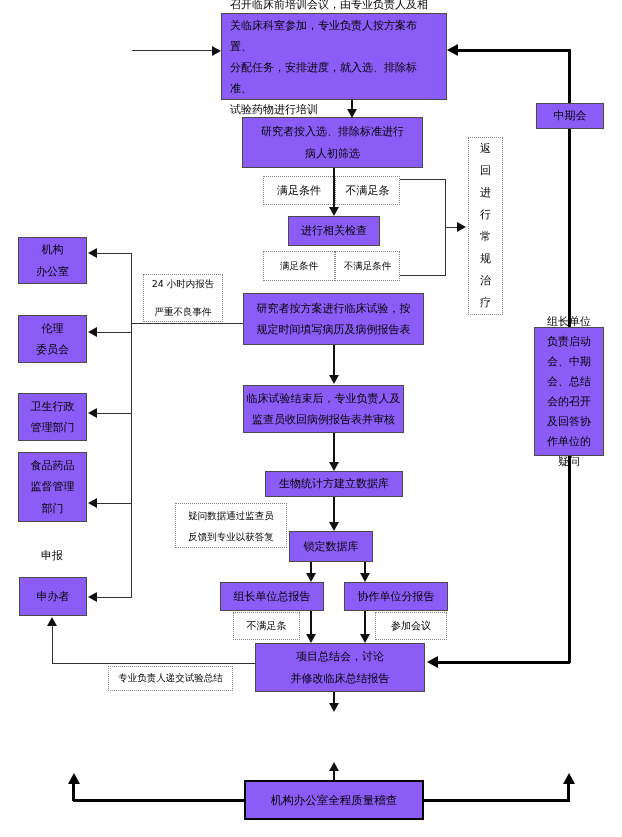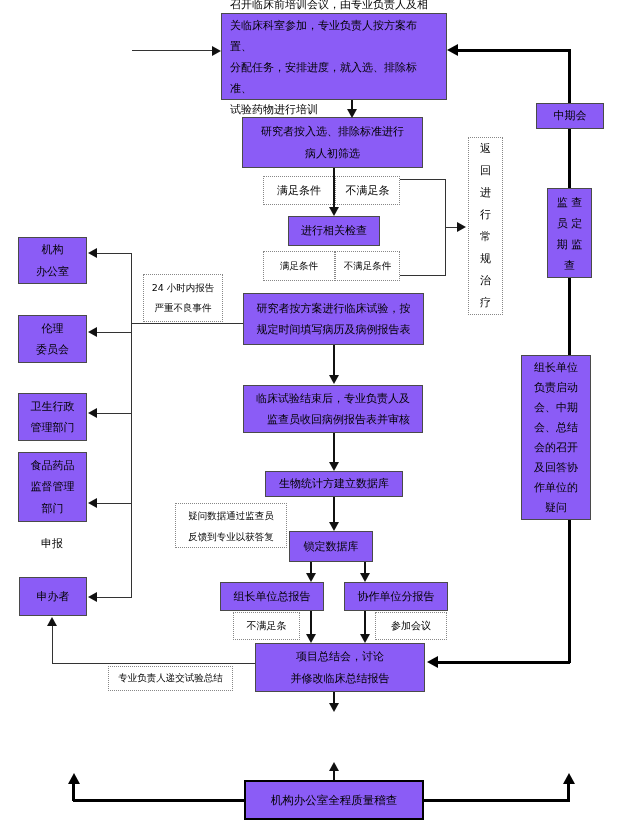--- a/index.html
+++ b/index.html
@@ -100,21 +100,21 @@
   <div class="ah down" style="left:329px;top:703px;"></div>
 
   <div class="flow" style="left:333px;top:770px;width:2px;height:10px;"></div>
   <div class="ah up" style="left:329px;top:762px;"></div>
 
   <div class="dashed" style="left:263px;top:176px;width:72px;height:29px;"><span>满足条件</span></div>
   <div class="dashed" style="left:335px;top:176px;width:65px;height:29px;"><span>不满足条</span></div>
   <div class="dashed small" style="left:263px;top:251px;width:72px;height:30px;"><span>满足条件</span></div>
   <div class="dashed small" style="left:335px;top:251px;width:65px;height:30px;"><span>不满足条件</span></div>
 
-  <div class="dashed small" style="left:143px;top:274px;width:80px;height:48px;line-height:20px;"><span>24 小时内报告
+  <div class="dashed small" style="left:143px;top:274px;width:80px;height:48px;line-height:28px;"><span>24 小时内报告
 严重不良事件</span></div>
 
   <div class="dashed small" style="left:175px;top:503px;width:112px;height:45px;line-height:21px;"><span>疑问数据通过监查员
 反馈到专业以获答复</span></div>
 
   <div class="dashed f10" style="left:233px;top:612px;width:67px;height:28px;"><span>不满足条</span></div>
   <div class="dashed f10" style="left:375px;top:612px;width:72px;height:28px;"><span>参加会议</span></div>
 
   <div class="dashed small" style="left:108px;top:666px;width:125px;height:25px;"><span>专业负责人递交试验总结</span></div>
 
@@ -134,21 +134,21 @@
 试验药物进行培训</span></div>
 
   <div class="box" style="left:242px;top:117px;width:181px;height:51px;"><span>研究者按入选、排除标准进行
 病人初筛选</span></div>
 
   <div class="box" style="left:288px;top:216px;width:92px;height:30px;"><span>进行相关检查</span></div>
 
   <div class="box" style="left:243px;top:293px;width:181px;height:52px;"><span>研究者按方案进行临床试验，按
 规定时间填写病历及病例报告表</span></div>
 
-  <div class="box" style="left:243px;top:385px;width:180px;height:48px;text-align:right;"><span>临床试验结束后，专业负责人及
+  <div class="box" style="left:243px;top:385px;width:161px;height:48px;"><span>临床试验结束后，专业负责人及
 监查员收回病例报告表并审核</span></div>
 
   <div class="box" style="left:265px;top:471px;width:138px;height:26px;"><span>生物统计方建立数据库</span></div>
 
   <div class="box" style="left:289px;top:531px;width:84px;height:31px;"><span>锁定数据库</span></div>
 
   <div class="box" style="left:220px;top:582px;width:104px;height:29px;"><span>组长单位总报告</span></div>
   <div class="box" style="left:344px;top:582px;width:104px;height:29px;"><span>协作单位分报告</span></div>
 
   <div class="box" style="left:255px;top:643px;width:170px;height:49px;"><span>项目总结会，讨论
@@ -159,29 +159,25 @@
 
   <div class="box" style="left:18px;top:315px;width:69px;height:48px;"><span>伦理
 委员会</span></div>
   <div class="box" style="left:18px;top:237px;width:69px;height:47px;"><span>机构
 办公室</span></div>
   <div class="box" style="left:18px;top:393px;width:69px;height:48px;"><span>卫生行政
 管理部门</span></div>
   <div class="box" style="left:18px;top:452px;width:69px;height:70px;"><span>食品药品
 监督管理
 部门</span></div>
-  <div class="lbl" style="left:24px;top:536px;width:56px;">申报</div>
+  <div class="lbl" style="left:24px;top:548px;width:56px;">申报</div>
   <div class="box" style="left:19px;top:577px;width:68px;height:39px;"><span>申办者</span></div>
 
   <div class="box" style="left:536px;top:103px;width:68px;height:26px;"><span>中期会</span></div>
-  <div class="box" style="left:547px;top:188px;width:45px;height:90px;line-height:21px;align-items:flex-start;padding-top:3px;"><span>监 查
-员 定
-期 监
-查</span></div>
-  <div class="box" style="left:521px;top:327px;width:70px;height:165px;line-height:20px;margin-top:28px;"><span>组长单位
+  <div class="box" style="left:534px;top:327px;width:70px;height:129px;line-height:20px;"><span>组长单位
 负责启动
 会、中期
 会、总结
 会的召开
 及回答协
 作单位的
 疑问</span></div>
 
 </div>
 

